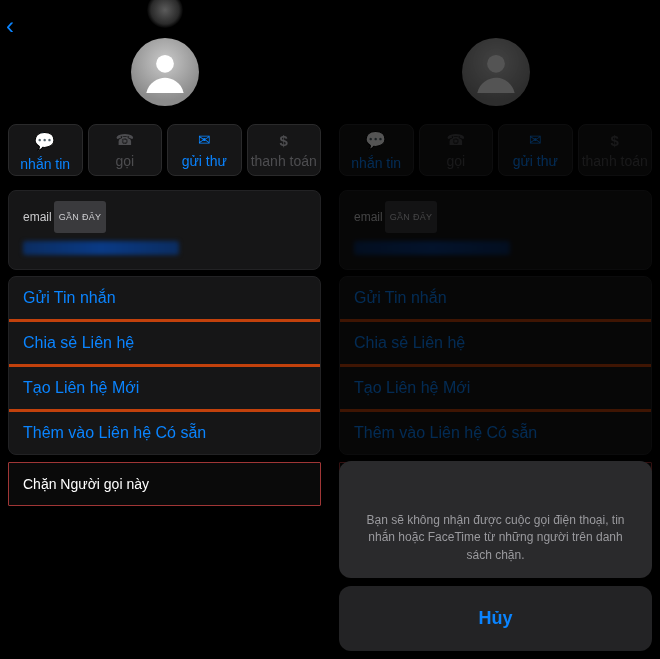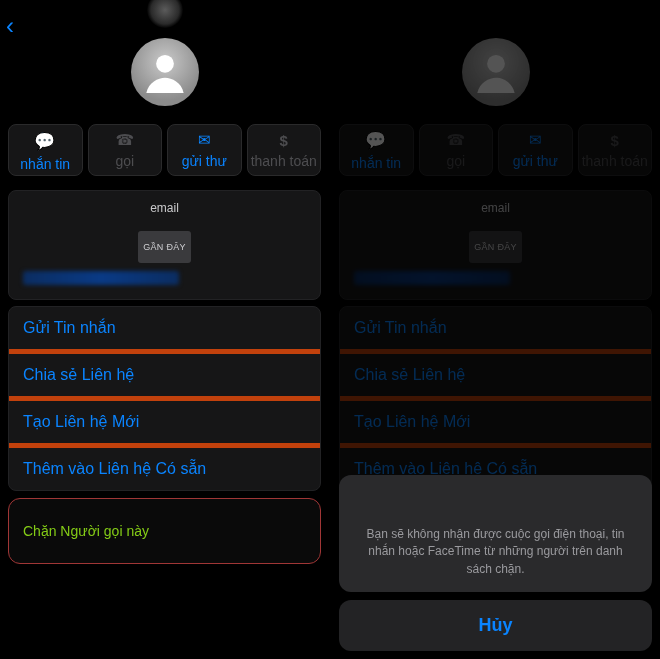--- a/index.html
+++ b/index.html
@@ -18,38 +18,38 @@
   .actions { display:flex; gap:5px; padding:0 8px 8px; }
   .abtn { flex:1; background:#161617; border:1px solid #2a2a2b; border-radius:8px;
           height:52px; display:flex; flex-direction:column; align-items:center;
           justify-content:center; gap:4px; }
   .abtn .ico { font-size:15px; }
   .abtn .lbl { font-size:14px; }
   .abtn.active .ico, .abtn.active .lbl { color:#0a84ff; }
   .abtn.dim .ico, .abtn.dim .lbl { color:#4d4d50; }
   .card { margin:6px 8px; background:#161617; border:1px solid #222224; border-radius:8px; }
   .row { padding:12px 14px; color:#0a84ff; font-size:16px; }
-  .row + .row { border-top:5px solid #c2410c; }
+  .row + .row { border-top:3px solid #c2410c; }
   .email { padding:10px 14px 14px; }
-  .email .hdr { color:#c9c9cb; font-size:12px; display:flex; align-items:center; gap:16px;flex-direction:column; }
+  .email .hdr { color:#c9c9cb; font-size:12px; display:flex; align-items:center; gap:2px; }
   .badge { background:#3a3a3d; color:#cfcfd2; font-size:9px; padding:11px 5px; border-radius:3px; letter-spacing:.3px; }
   .redact { margin-top:8px; height:14px; width:55%;
             background:linear-gradient(90deg,#0b2d61,#0a3a85,#0b2d61);
             border-radius:3px; filter:blur(2px); }
-  .danger { margin:7px 8px; border:1px solid #a03636; border-radius:12px; padding:24px 14px;
-            color:#84cc16; font-size:14px; background:#0a0a0a; }
+  .danger { margin:7px 8px; border:1px solid #a03636; border-radius:1px; padding:13px 14px;
+            color:#ffffff; font-size:14px; background:#0a0a0a; }
   .dimmer { position:absolute; inset:0; background:rgba(0,0,0,0.45); pointer-events:none; }
   .sheet { position:absolute; left:8px; right:8px; bottom:8px; }
   .sheet .grp { background:#2a2a2c; border-radius:12px; overflow:hidden; margin-bottom:8px; }
   .sheet .msg { color:#9a9a9e; font-size:12px; text-align:center; padding:14px 20px; line-height:1.45;margin-top:37px; }
   .sheet .act { color:#ff453a; text-align:center; font-size:17px; padding:16px 12px; position:relative;
                border:1px solid #a03636; border-radius:4px; margin:6px 8px 8px;
                background:#4a4a4c; }
   .sheet .cancel { background:#232325; border-radius:12px; text-align:center;
-                   color:#0a84ff; font-size:18px; font-weight:600; padding:15px; }
+                   color:#0a84ff; font-size:18px; font-weight:600; padding:22px; }
   .pane.right .avatar, .pane.right .actions, .pane.right .card,
   .pane.right .email, .pane.right .danger0 { filter:brightness(.6); }
 </style>
 </head>
 <body>
 
 <div class="wrap">
 
   <div class="pane">
     <div class="statusbar"></div>

